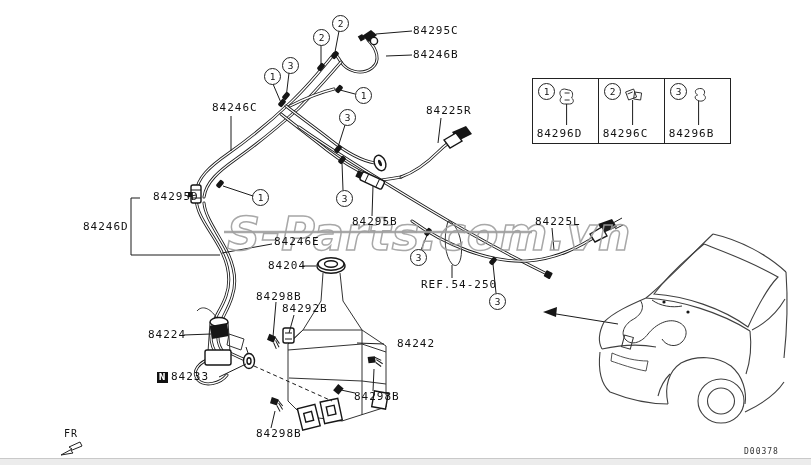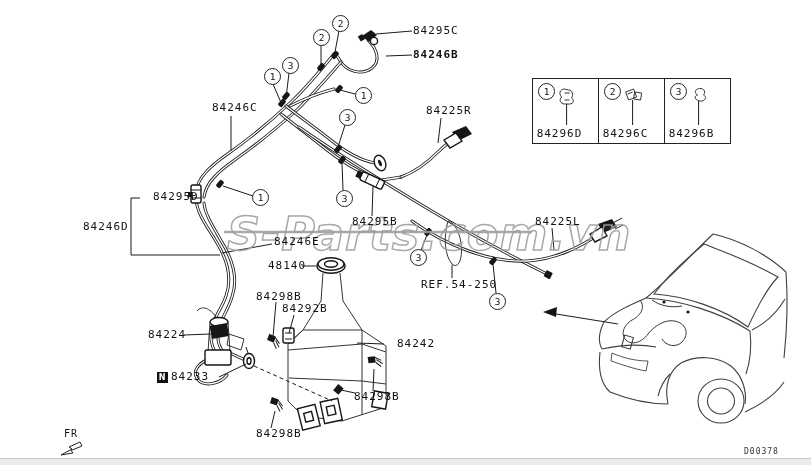--- a/index.html
+++ b/index.html
@@ -301,28 +301,28 @@
     <div>FR</div>
     <svg width="26" height="18" viewBox="0 0 26 18">
       <path d="M22,3 L11,8 L14,10 L3,16 L15,14 L13,11.5 L24,7 Z" fill="#fff" stroke="#222" stroke-width="1"></path>
     </svg>
   </div>
 
   <div id="figcode">D00378</div>
 
   <div id="bottombar"></div>
 <div class="plabel" style="left: 413px; top: 24px;"><span>84295C</span></div>
-    <div class="plabel" style="left: 413px; top: 48px; font-weight: bold;"><span>84246B</span></div>
+    <div class="plabel" style="left: 413px; top: 48px;"><span>84246B</span></div>
     <div class="plabel" style="left: 212px; top: 101px;"><span>84246C</span></div>
     <div class="plabel" style="left: 426px; top: 104px;"><span>84225R</span></div>
     <div class="plabel" style="left: 141px; top: 190px; margin-left: 12px;"><span>84295D</span></div>
     <div class="plabel" style="left: 83px; top: 220px;"><span>84246D</span></div>
     <div class="plabel" style="left: 352px; top: 215px;"><span>84295B</span></div>
     <div class="plabel" style="left: 274px; top: 235px;"><span>84246E</span></div>
-    <div class="plabel" style="left: 268px; top: 259px;"><span>48140</span></div>
+    <div class="plabel" style="left: 268px; top: 259px;"><span>84204</span></div>
     <div class="plabel" style="left: 535px; top: 215px;"><span>84225L</span></div>
     <div class="plabel" style="left: 421px; top: 278px;"><span>REF.54-250</span></div>
     <div class="plabel" style="left: 256px; top: 290px;"><span>84298B</span></div>
     <div class="plabel" style="left: 282px; top: 302px;"><span>84292B</span></div>
     <div class="plabel" style="left: 148px; top: 328px;"><span>84224</span></div>
     <div class="plabel" style="left: 157px; top: 370px;"><span class="nbox">N</span><span>84233</span></div>
     <div class="plabel" style="left: 387px; top: 337px; margin-left: 10px;"><span>84242</span></div>
     <div class="plabel" style="left: 354px; top: 390px;"><span>84298B</span></div>
     <div class="plabel" style="left: 256px; top: 427px;"><span>84298B</span></div>
     <div class="ccirc" style="left: 264px; top: 68px;">1</div>

